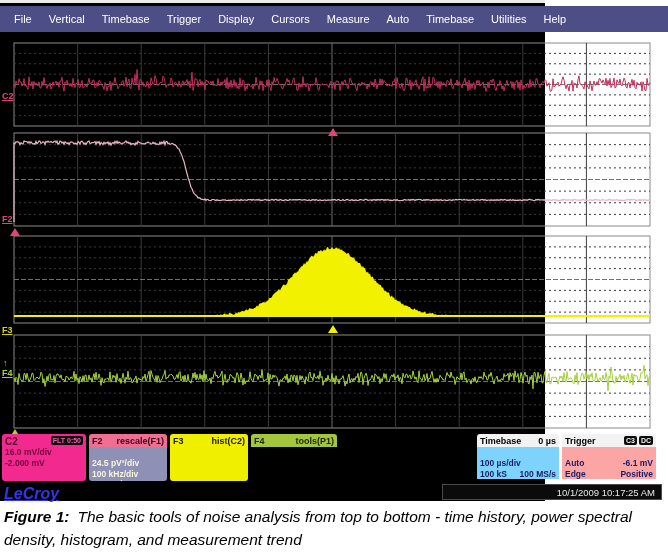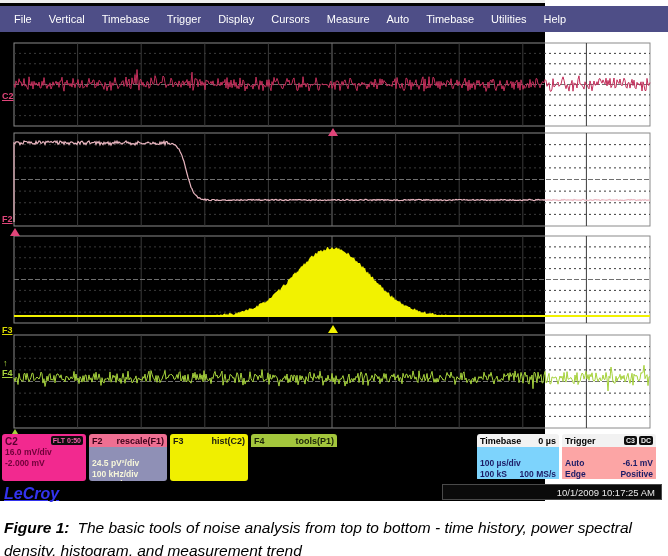--- a/index.html
+++ b/index.html
@@ -63,21 +63,21 @@
     position:absolute; left:4px; top:482px; color:#3333ee;
     font-size:16px; font-weight:bold; font-style:italic; text-decoration:underline;
   }
   .timestamp {
     position:absolute; left:442px; top:481px; width:220px; height:16px;
     background:#0b0b0b; border:1px solid #4a4a4a; color:#e8e8e8;
     font-size:9.5px; text-align:right; padding:2px 6px 0 0;
   }
   .caption {
     position:absolute; top:502px; left:0; width:668px; height:54px;
-    background:#fff; padding:14px 6px 0 4px;
+    background:#fff; padding:3px 6px 0 4px;
     font-size:15.5px; font-style:italic; color:#000; line-height:1.5;
   }
   .caption .figlabel { font-weight:bold; margin-right:8px; }
 </style>
 </head>
 <body>
 
 <div class="page">
   <div class="scope">
 

